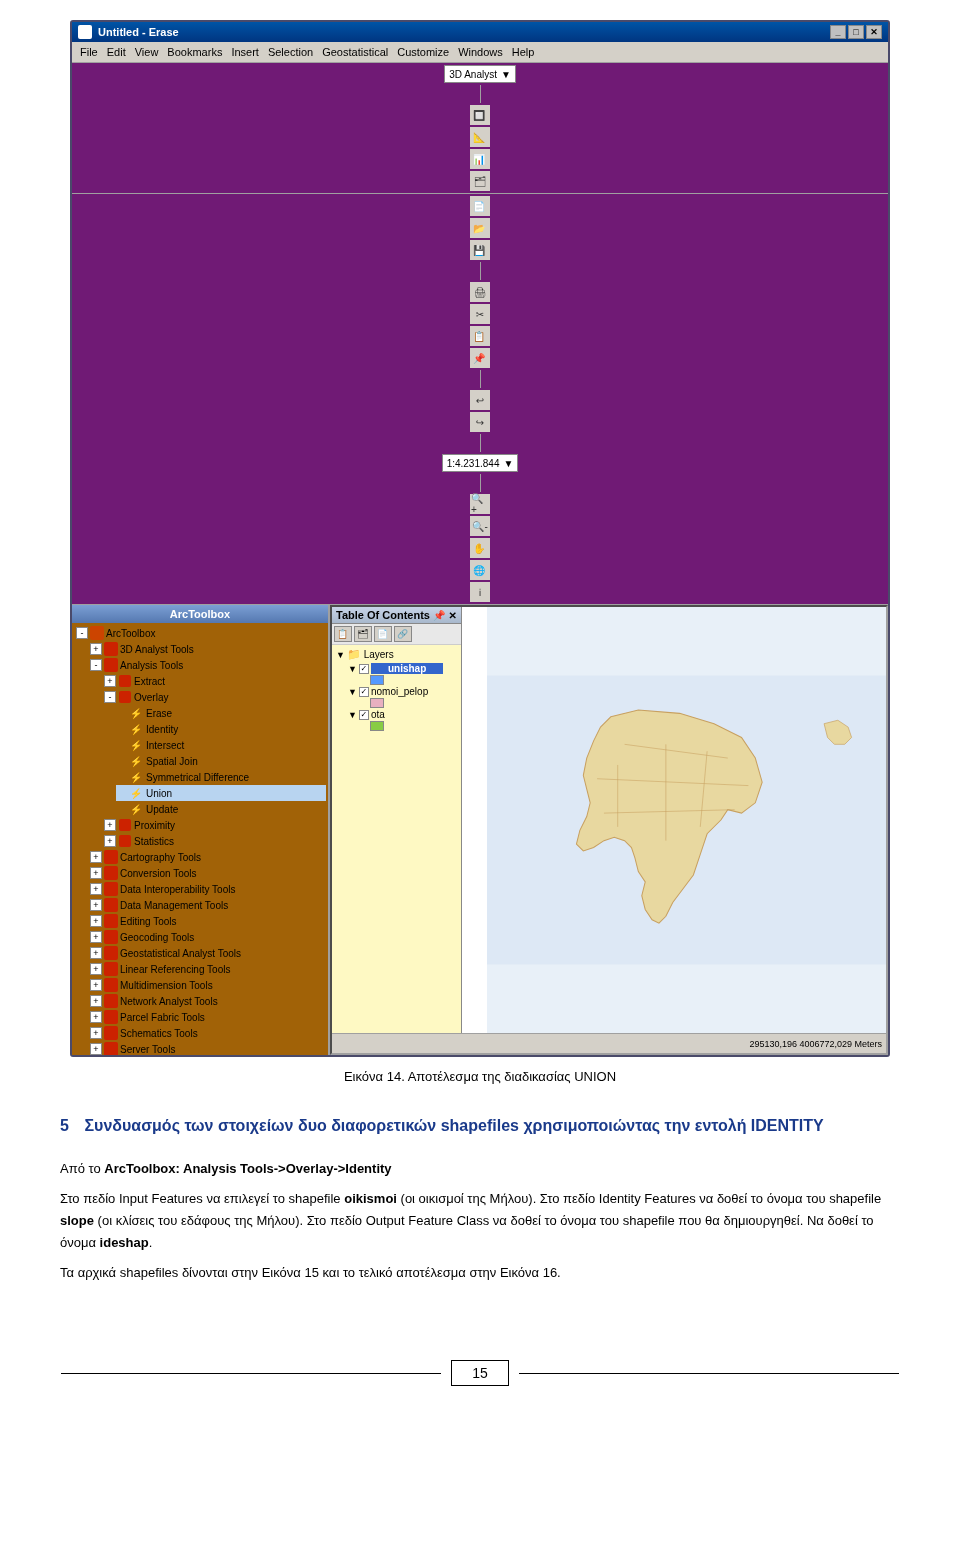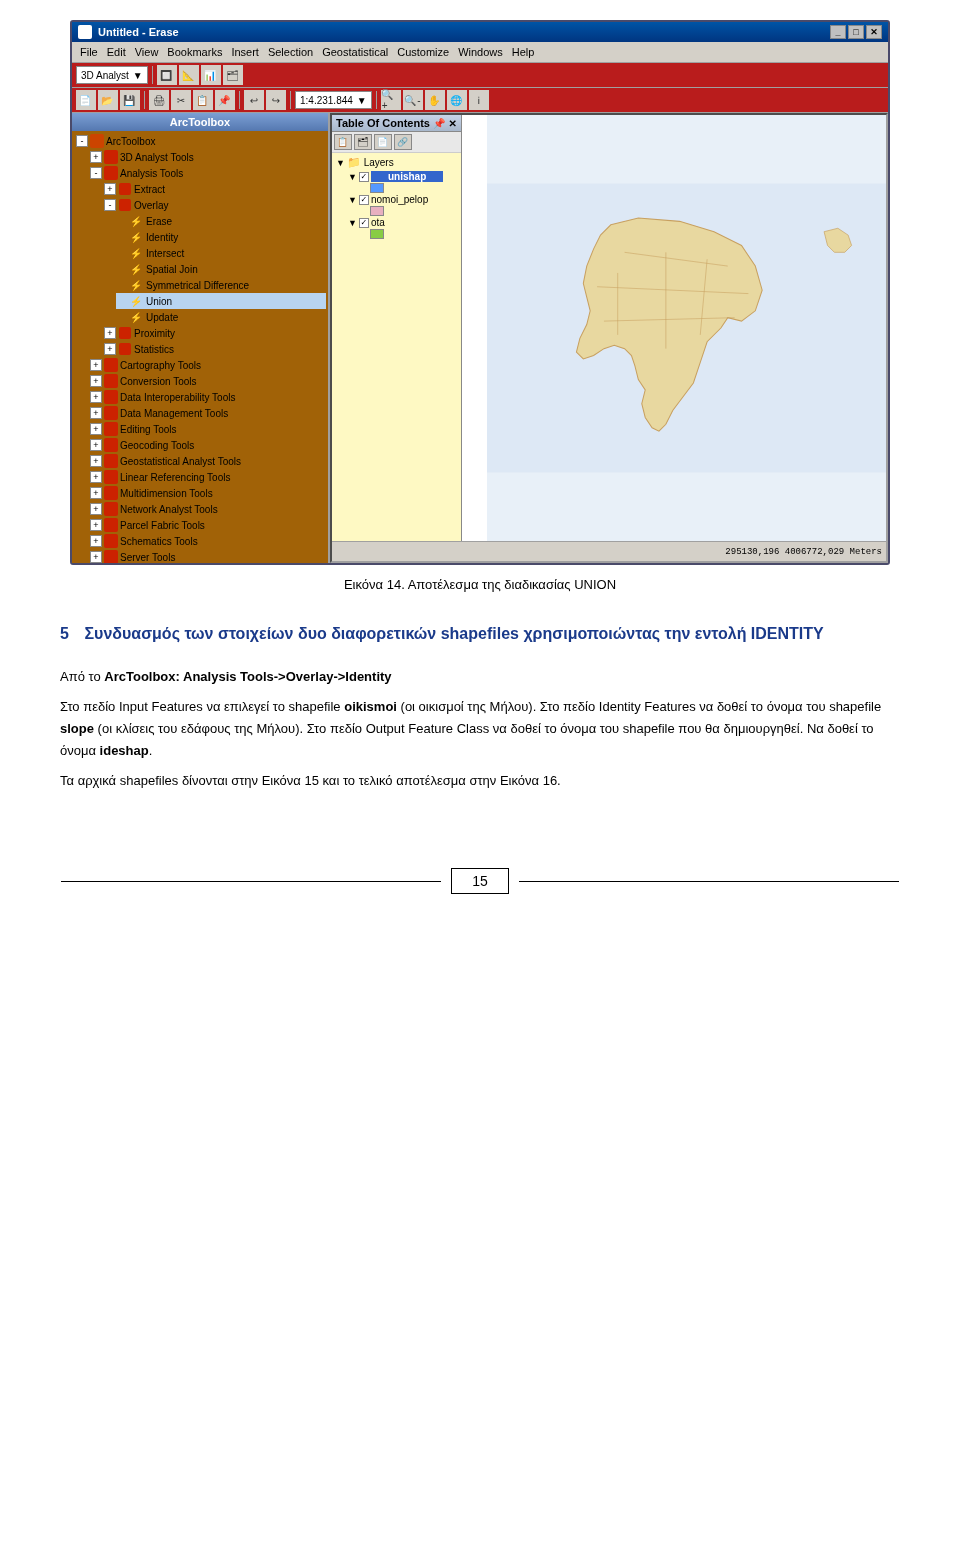--- a/index.html
+++ b/index.html
@@ -79,28 +79,29 @@
       font-size: 11px;
     }
 
     .menu-item {
       padding: 2px 4px;
       cursor: pointer;
     }
 
     
     .toolbar {
-      background: #b91c1c;
+      background: #701a75;
       border-bottom: 1px solid #a0a0a0;
       padding: 2px 4px;
       display: flex;
       align-items: center;
       gap: 2px;
       font-size: 10px;
       flex-wrap: wrap;
+      flex-direction: column;
     }
 
     .toolbar-separator {
       width: 1px;
       height: 18px;
       background: #a0a0a0;
       margin: 0 2px;
     }
 
     .toolbar-btn {
@@ -323,21 +324,20 @@
       left: 0;
       right: 0;
       height: 20px;
       background: #d4d0c8;
       border-top: 1px solid #a0a0a0;
       display: flex;
       align-items: center;
       justify-content: flex-end;
       font-size: 9px;
       padding: 0 4px;
-      font-family: Liberation Mono, monospace;
     }
 
     
     .caption {
       text-align: center;
       font-size: 13px;
       padding: 12px 0 20px;
       font-weight: normal;
     }
 

